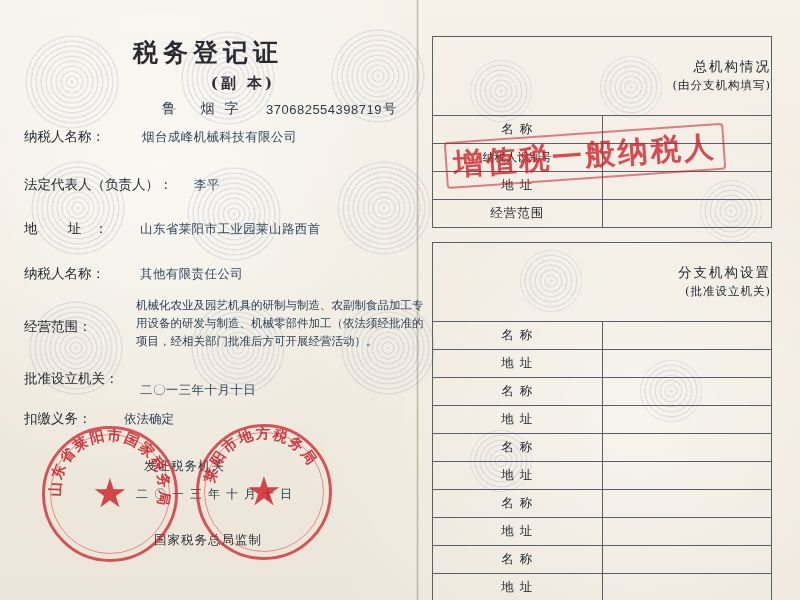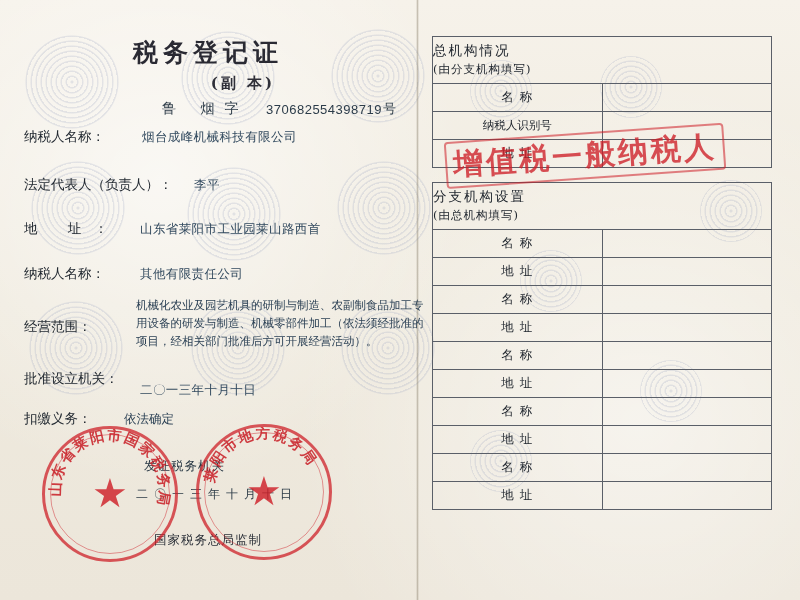--- a/index.html
+++ b/index.html
@@ -209,22 +209,22 @@
     table-layout: fixed;
   }
   table.grid td {
     border: 1px solid #5a5f68;
     height: 25px;
     font-size: 12.5px;
     color: #222830;
     font-family: "DejaVu Serif", serif;
   }
   td.hdr {
-    text-align: left;
-    padding: 4px 0;
+    text-align: right;
+    padding: 20px 0;
     height: auto;
     line-height: 19px;
   }
   td.hdr .h1 { font-size: 13.5px; letter-spacing: 2px; }
   td.hdr .h2 { font-size: 11.5px; letter-spacing: 1px; }
   td.key {
     width: 96px;
     text-align: center;
     font-size: 12.5px;
     letter-spacing: 1px;
@@ -366,31 +366,35 @@
           <td class="val"></td>
         </tr>
         <tr>
           <td class="key tight">纳税人识别号</td>
           <td class="val"></td>
         </tr>
         <tr>
           <td class="key">地    址</td>
           <td class="val"></td>
         </tr>
+        <tr>
+          <td class="key">经营范围</td>
+          <td class="val"></td>
+        </tr>
       </tbody>
     </table>
 
     <div style="height:14px;"></div>
 
     <table class="grid">
       <tbody>
         <tr>
           <td class="hdr" colspan="2">
             <div class="h1">分支机构设置</div>
-            <div class="h2">(由总机构填写)</div>
+            <div class="h2">(批准设立机关)</div>
           </td>
         </tr>
 
         <tr>
           <td class="key">名    称</td>
           <td class="val"></td>
         </tr>
         <tr>
           <td class="key">地    址</td>
           <td class="val"></td>

